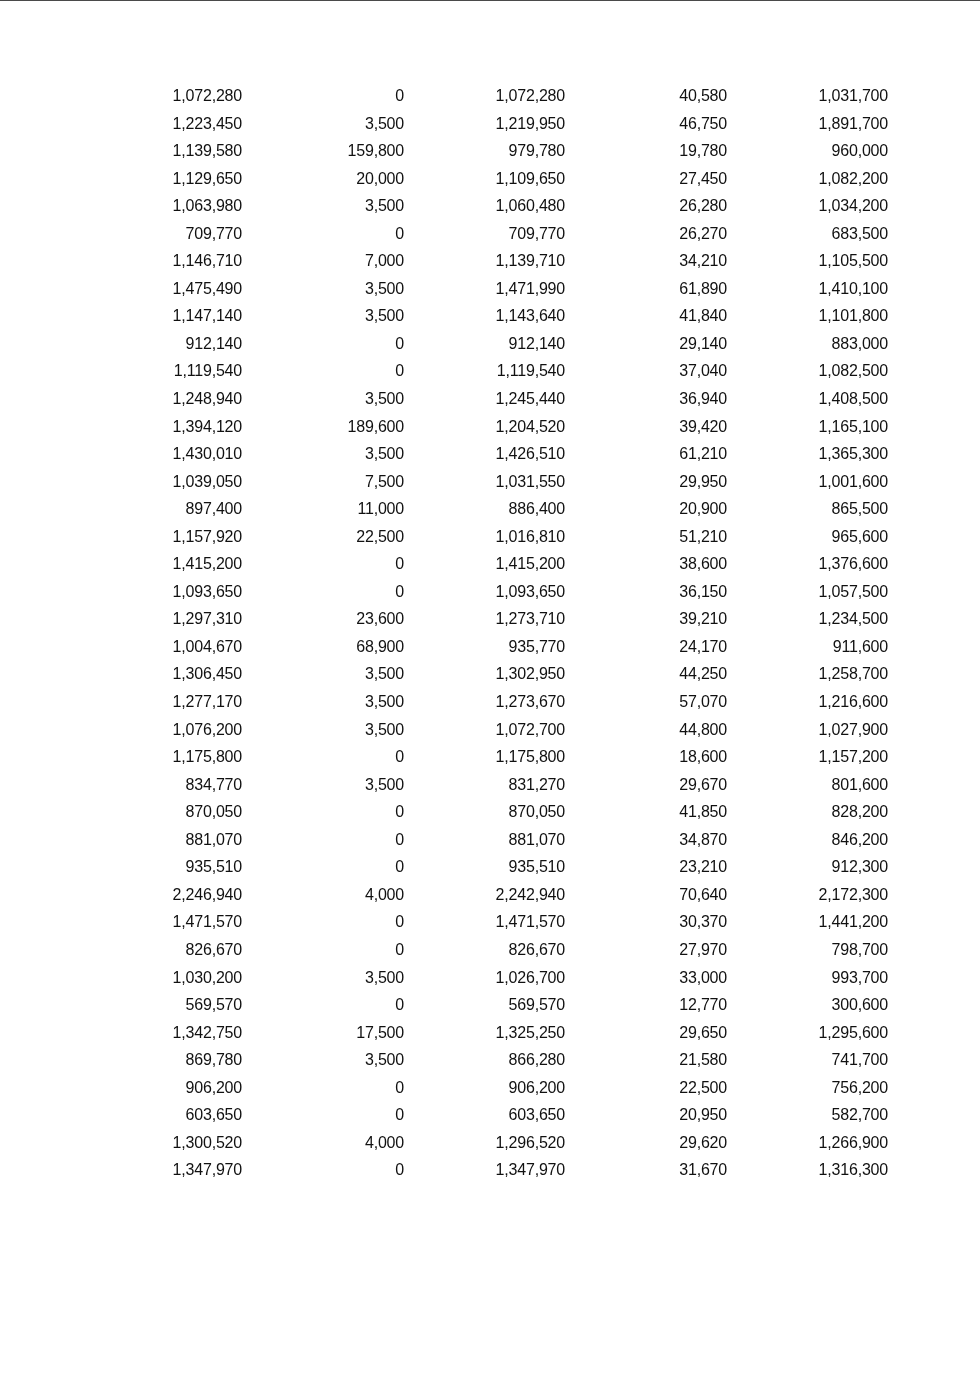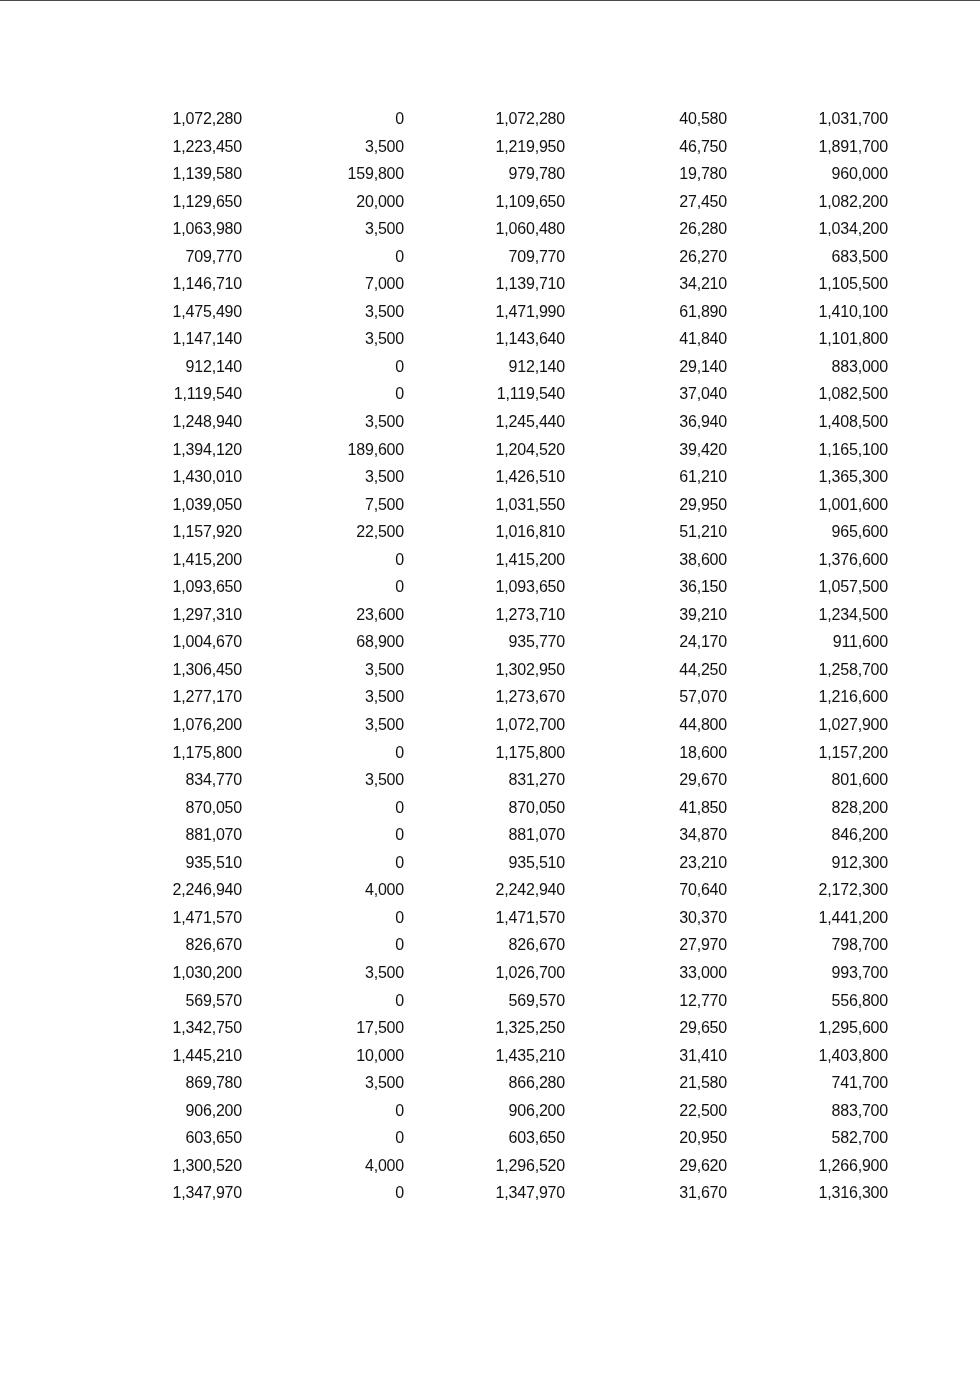--- a/index.html
+++ b/index.html
@@ -1,19 +1,19 @@
 <!DOCTYPE html>
 <html><head>
 <meta charset="utf-8">
 <style>
   html, body { margin: 0; padding: 0; background: #ffffff; }
   body { width: 980px; height: 1386px; position: relative; overflow: hidden;
          font-family: "Liberation Sans", "DejaVu Sans", sans-serif; color: #111; }
   .topline { position: absolute; left: 0; top: 0; width: 980px; height: 1px; background: #4a4a4a; }
-  .table { position: absolute; left: 0; top: 105px; width: 980px; }
+  .table { position: absolute; left: 0; top: 82px; width: 980px; }
   .row { position: relative; height: 27.55px; }
   .cell { position: absolute; top: 0; line-height: 27.55px; font-size: 16px; text-align: right; white-space: nowrap; letter-spacing: -0.2px; }
   .c0 { right: calc(980px - 242px); }
   .c1 { right: calc(980px - 404px); }
   .c2 { right: calc(980px - 565px); }
   .c3 { right: calc(980px - 727px); }
   .c4 { right: calc(980px - 888px); }
 </style>
 </head>
 <body>
@@ -119,20 +119,27 @@
       <div class="cell c4">1,365,300</div>
     </div>
     <div class="row">
       <div class="cell c0">1,039,050</div>
       <div class="cell c1">7,500</div>
       <div class="cell c2">1,031,550</div>
       <div class="cell c3">29,950</div>
       <div class="cell c4">1,001,600</div>
     </div>
     <div class="row">
+      <div class="cell c0">897,400</div>
+      <div class="cell c1">11,000</div>
+      <div class="cell c2">886,400</div>
+      <div class="cell c3">20,900</div>
+      <div class="cell c4">865,500</div>
+    </div>
+    <div class="row">
       <div class="cell c0">1,157,920</div>
       <div class="cell c1">22,500</div>
       <div class="cell c2">1,016,810</div>
       <div class="cell c3">51,210</div>
       <div class="cell c4">965,600</div>
     </div>
     <div class="row">
       <div class="cell c0">1,415,200</div>
       <div class="cell c1">0</div>
       <div class="cell c2">1,415,200</div>
@@ -242,49 +249,42 @@
       <div class="cell c1">3,500</div>
       <div class="cell c2">1,026,700</div>
       <div class="cell c3">33,000</div>
       <div class="cell c4">993,700</div>
     </div>
     <div class="row">
       <div class="cell c0">569,570</div>
       <div class="cell c1">0</div>
       <div class="cell c2">569,570</div>
       <div class="cell c3">12,770</div>
-      <div class="cell c4">556,800</div>
+      <div class="cell c4">300,600</div>
     </div>
     <div class="row">
       <div class="cell c0">1,342,750</div>
       <div class="cell c1">17,500</div>
       <div class="cell c2">1,325,250</div>
       <div class="cell c3">29,650</div>
       <div class="cell c4">1,295,600</div>
     </div>
     <div class="row">
-      <div class="cell c0">1,445,210</div>
-      <div class="cell c1">10,000</div>
-      <div class="cell c2">1,435,210</div>
-      <div class="cell c3">31,410</div>
-      <div class="cell c4">1,403,800</div>
-    </div>
-    <div class="row">
       <div class="cell c0">869,780</div>
       <div class="cell c1">3,500</div>
       <div class="cell c2">866,280</div>
       <div class="cell c3">21,580</div>
       <div class="cell c4">741,700</div>
     </div>
     <div class="row">
       <div class="cell c0">906,200</div>
       <div class="cell c1">0</div>
       <div class="cell c2">906,200</div>
       <div class="cell c3">22,500</div>
-      <div class="cell c4">883,700</div>
+      <div class="cell c4">756,200</div>
     </div>
     <div class="row">
       <div class="cell c0">603,650</div>
       <div class="cell c1">0</div>
       <div class="cell c2">603,650</div>
       <div class="cell c3">20,950</div>
       <div class="cell c4">582,700</div>
     </div>
     <div class="row">
       <div class="cell c0">1,300,520</div>

